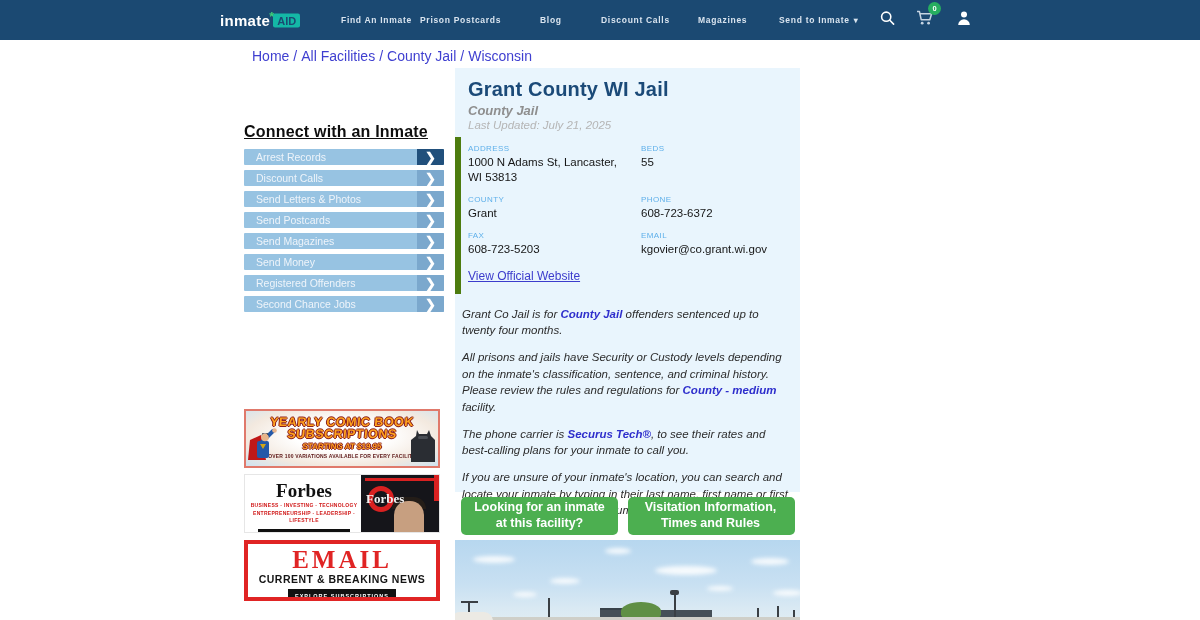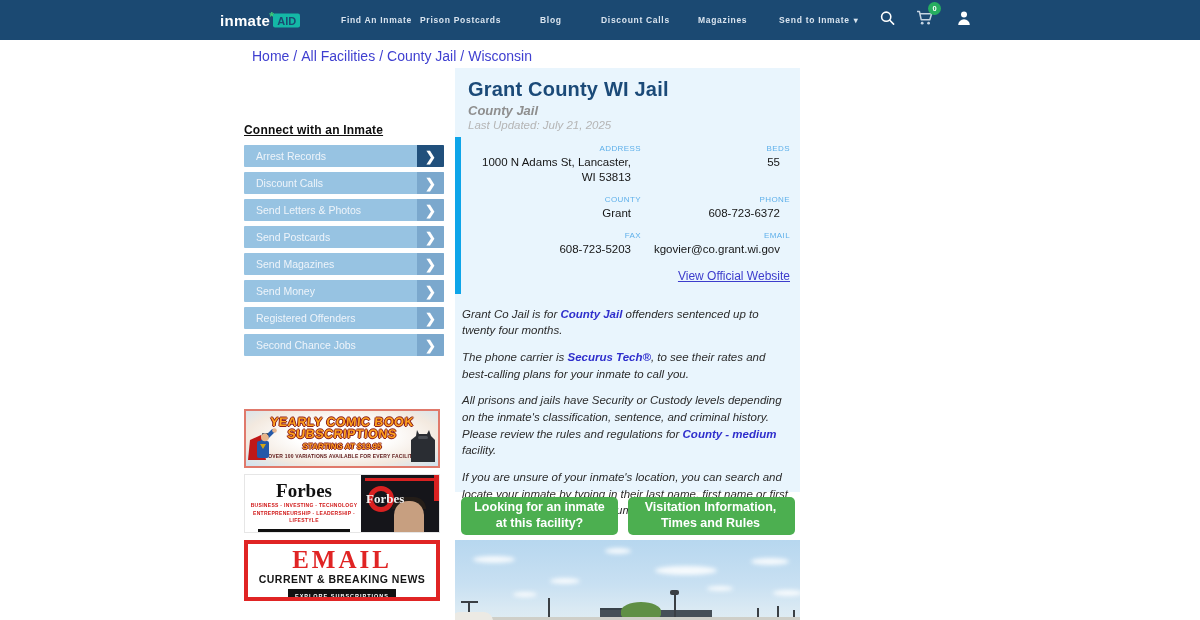--- a/index.html
+++ b/index.html
@@ -20,22 +20,22 @@
   .cart-badge { position:absolute; right:-7px; top:-8px; background:#27ae60; color:#ffffff; width:13px; height:13px; border-radius:50%;
                 font-size:7.5px; font-weight:700; display:flex; align-items:center; justify-content:center; }
 
   
   .breadcrumb { position:absolute; left:244px; top:48px; font-size:14px; color:#3f3fd0;margin-left:8px; }
   .breadcrumb a { color:#3f3fd0; text-decoration:none; cursor:pointer; }
   .bc-sep { margin:0 4px; color:#3f3fd0; }
 
   
   .sidebar { position:absolute; left:244px; top:123px; width:200px; }
-  .side-heading { font-size:12px; font-weight:800; color:#0e0e0e; text-decoration:underline; margin-bottom:8px; letter-spacing:.2px; }
-  .side-btn { display:flex; align-items:stretch; height:22px; margin-bottom:5px; background:#97c3e2; cursor:pointer; border-radius:1px; overflow:hidden; }
+  .side-heading { font-size:16px; font-weight:800; color:#0e0e0e; text-decoration:underline; margin-bottom:8px; letter-spacing:.2px; }
+  .side-btn { display:flex; align-items:stretch; height:16px; margin-bottom:5px; background:#97c3e2; cursor:pointer; border-radius:1px; overflow:hidden; }
   .side-label { flex:1; display:flex; align-items:center; padding-left:12px; color:#eef4fa; font-size:10.5px; }
   .side-chev { width:27px; background:#7ba8cd; color:#ffffff; font-size:13px; font-weight:700; display:flex; align-items:center; justify-content:center; }
   .side-btn.active .side-chev { background:#21507c; }
 
   
   .ad { position:absolute; left:244px; width:196px; cursor:pointer; overflow:hidden; }
   .ad-comic { top:409px; height:59px; border:2px solid #e0796b;
               background:radial-gradient(ellipse at 50% 45%, #ffffff 35%, #f3e9df 70%, #cfe2ef 100%); text-align:center; }
   .comic-line { font-weight:800; transform:skewX(-5deg); color:#ffa21f;
                 text-shadow:-1px 0 #8b1f1f, 1px 0 #8b1f1f, 0 -1px #8b1f1f, 0 1px #8b1f1f; }
@@ -66,21 +66,21 @@
   .time-tag { font-size:10.5px; font-weight:700; color:#151515; letter-spacing:.5px; margin-top:-1px; }
   .time-btn { margin:4px auto 0; width:108px; height:14px; background:#111111; color:#ffffff; font-size:5.5px; font-weight:700;
               letter-spacing:1px; display:flex; align-items:center; justify-content:center; }
 
   
   .panel { position:absolute; left:455px; top:68px; width:345px; height:424px; background:#e9f5fd; }
   .fac-head { padding:10px 13px 6px; }
   .fac-title { font-size:20px; font-weight:800; color:#1b4a78; letter-spacing:.2px; }
   .fac-sub { font-size:13px; font-weight:700; font-style:italic; color:#8e8e8e; margin-top:2px; }
   .fac-upd { font-size:11.5px; font-style:italic; color:#b5b5b5; margin-top:1px; }
-  .info { border-left:6px solid #0ea5e9; padding:7px 10px 10px 7px;text-align:right; }
+  .info { border-left:6px solid #4d7c0f; padding:7px 10px 10px 7px; }
   .info-grid { display:grid; grid-template-columns:173px 1fr; row-gap:10px; }
   .f-label { font-size:8px; color:#5fb0ea; letter-spacing:.4px; }
   .f-value { font-size:11.5px; color:#161616; margin-top:2px; line-height:1.3; padding-right:10px; }
   .site-link { display:inline-block; margin-top:12px; font-size:12px; color:#3c3ccc; text-decoration:underline; cursor:pointer; }
   .paras { padding:12px 7px 0; font-style:italic; font-size:11.5px; color:#2c2c2c; line-height:1.45; }
   .paras p { margin-bottom:10px; }
   .p-link { color:#2e2ecc; font-weight:700; text-decoration:none; cursor:pointer; }
 
   
   .cta { position:absolute; top:497px; height:38px; background:#4caf50; border-radius:5px; color:#ffffff; font-weight:700;
@@ -261,22 +261,22 @@
       <div>
         <div class="f-label">EMAIL</div>
         <div class="f-value">kgovier@co.grant.wi.gov</div>
       </div>
     </div>
     <a class="site-link">View Official Website</a>
   </div>
 
   <div class="paras">
     <p><span>Grant Co Jail is for </span><a class="p-link">County Jail</a><span> offenders sentenced up to twenty four months.</span></p>
+    <p><span>All prisons and jails have Security or Custody levels depending on the inmate's classification, sentence, and criminal history. Please review the rules and regulations for </span><a class="p-link">County - medium</a><span> facility.</span></p>
     <p><span>The phone carrier is </span><a class="p-link">Securus Tech®</a><span>, to see their rates and best-calling plans for your inmate to call you.</span></p>
-    <p><span>All prisons and jails have Security or Custody levels depending on the inmate's classification, sentence, and criminal history. Please review the rules and regulations for </span><a class="p-link">County - medium</a><span> facility.</span></p>
     <p><span>If you are unsure of your inmate's location, you can search and locate your inmate by typing in their last name, first name or first initial, and/or the offender ID number to get their accurate information immediately </span><br><a class="p-link">Registered Offenders</a></p>
   </div>
 </div>
 
 <div class="cta cta-left">Looking for an inmate at this facility?</div>
 <div class="cta cta-right">Visitation Information, Times and Rules</div>
 
 <div class="photo">
   <div class="cloud" style="left:18px; top:16px; width:42px; height:7px;"></div>
   <div class="cloud" style="left:95px; top:38px; width:30px; height:6px;"></div>

